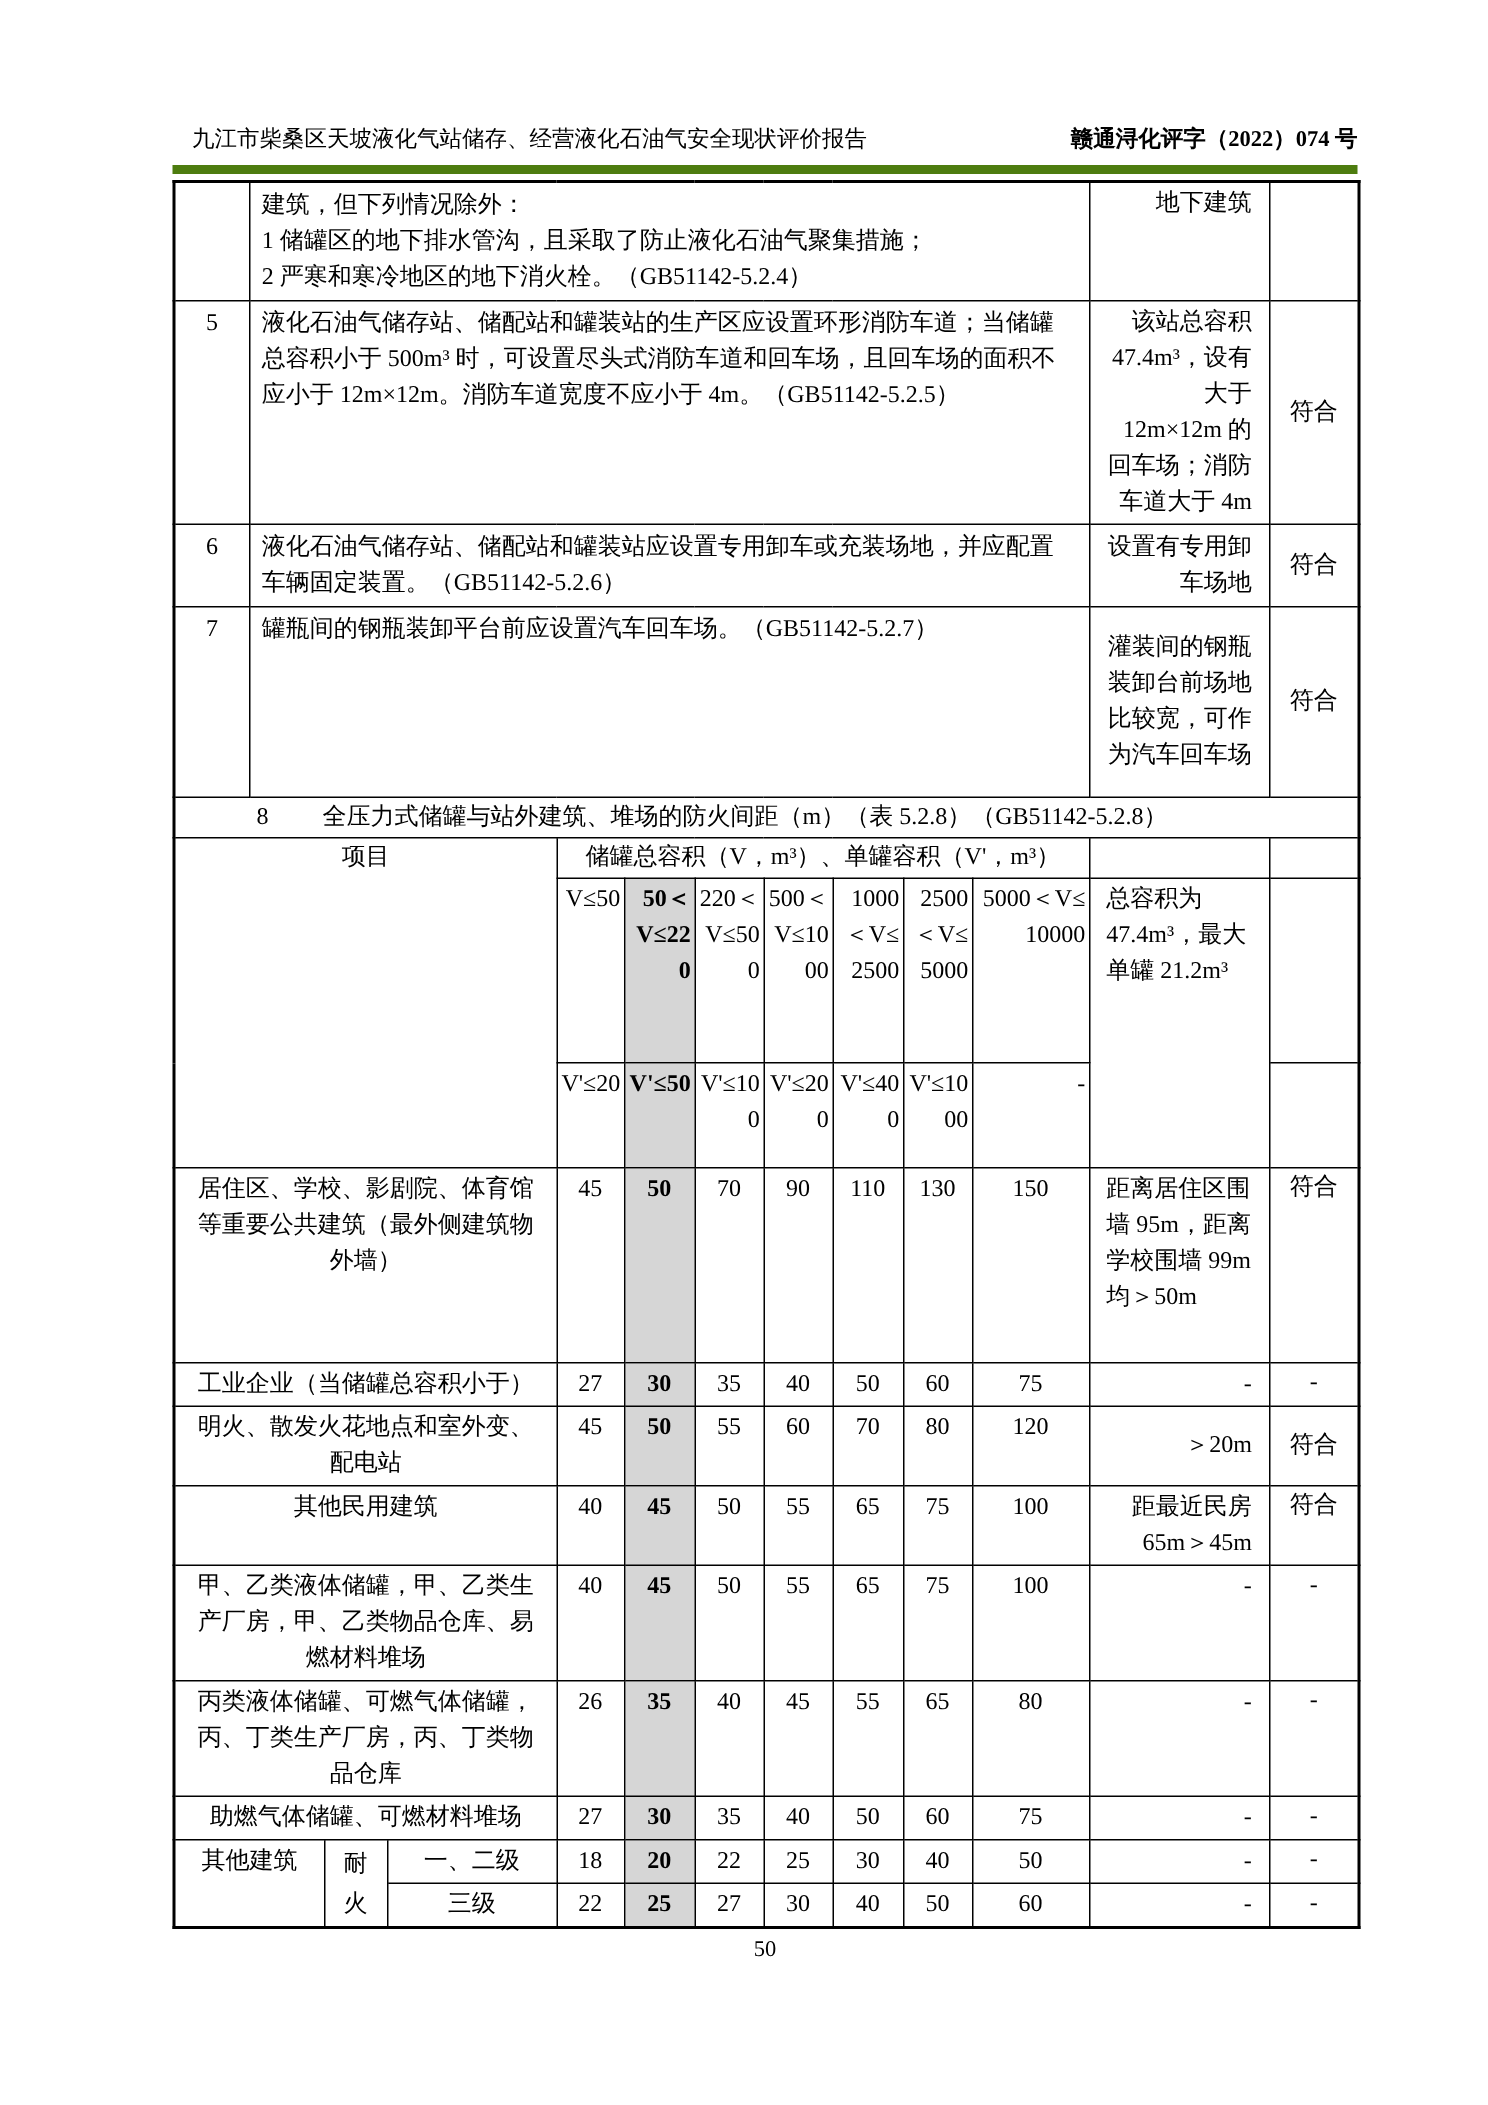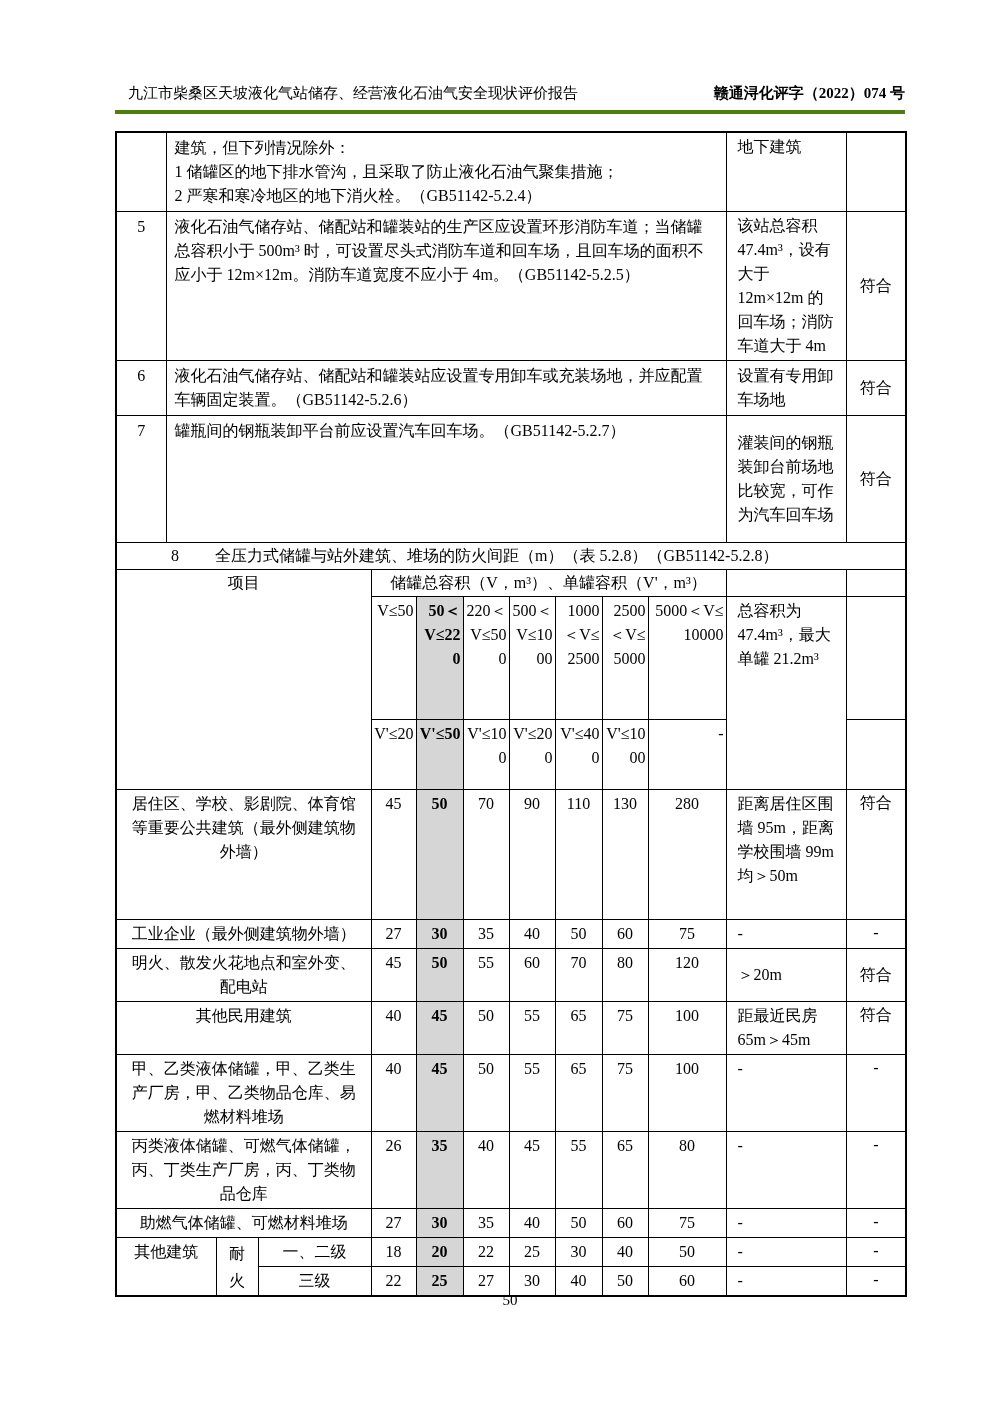--- a/index.html
+++ b/index.html
@@ -13,49 +13,48 @@
     overflow: hidden;
   }
   .hdr-bar {
     position: absolute;
     left: 115px;
     top: 84px;
     width: 790px;
     display: flex;
     justify-content: space-between;
     align-items: flex-end;
-    border-bottom: 4px solid #4d7c0f;
+    border-bottom: 6px solid #4d7c0f;
     padding-bottom: 6px;
     font-size: 15px;
     line-height: 1.3;
   }
   .hdr-left { margin-left: 13px; }
   .hdr-right { font-weight: bold; }
 
   table.main {
     position: absolute;
     left: 115px;
     top: 120px;
     width: 790px;
     border-collapse: collapse;
     table-layout: fixed;
     border: 2px solid #000;
-    margin-top: 11px;
   }
   td {
     border: 1px solid #000;
     vertical-align: top;
     font-size: 16px;
     line-height: 24px;
     padding: 1px 3px;
     overflow: hidden;
   }
   td.no { text-align: center; padding-top: 3px; }
   td.content { padding: 3px 8px; white-space: pre-wrap; text-align: left; }
-  td.eval { text-align: left; padding: 2px 11px; }
+  td.eval { text-align: right; padding: 2px 11px; }
   td.eval.left { text-align: left; }
   td.result { text-align: center; }
   .vmid { vertical-align: middle; }
   td.sec { padding-left: 54px; }
   .sec-no { margin-right: 36px; }
   td.hdr { text-align: center; }
   td.range { text-align: right; word-break: break-all; padding: 2px 2px; }
   td.item { text-align: center; padding: 2px 7px; }
   td.val { text-align: center; padding-top: 2px; }
   .gray { background: #d6d6d6; font-weight: bold; }
@@ -163,27 +162,27 @@
   </tr>
 
   <tr style="height:130px">
     <td class="item" colspan="4">居住区、学校、影剧院、体育馆等重要公共建筑（最外侧建筑物外墙）</td>
     <td class="val">45</td>
     <td class="val gray">50</td>
     <td class="val">70</td>
     <td class="val">90</td>
     <td class="val">110</td>
     <td class="val">130</td>
-    <td class="val">280</td>
+    <td class="val">150</td>
     <td class="eval left">距离居住区围墙 95m，距离学校围墙 99m 均＞50m</td>
     <td class="result">符合</td>
   </tr>
 
   <tr style="height:28px">
-    <td class="item" colspan="4">工业企业（最外侧建筑物外墙）</td>
+    <td class="item" colspan="4">工业企业（当储罐总容积小于）</td>
     <td class="val">27</td>
     <td class="val gray">30</td>
     <td class="val">35</td>
     <td class="val">40</td>
     <td class="val">50</td>
     <td class="val">60</td>
     <td class="val">75</td>
     <td class="eval">-</td>
     <td class="result">-</td>
   </tr>

